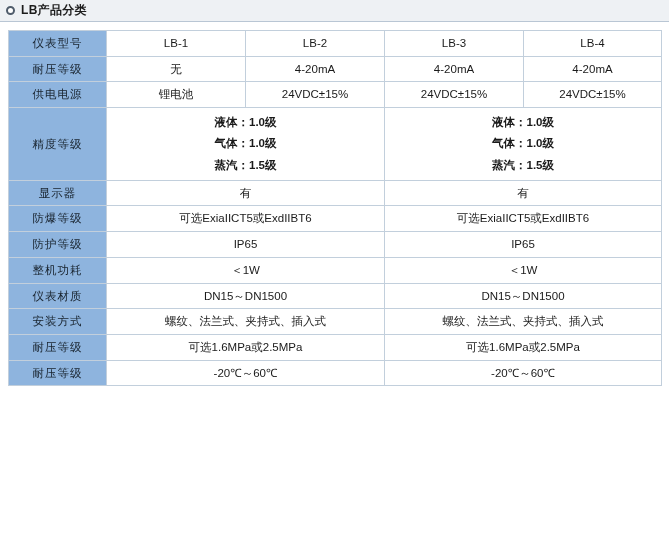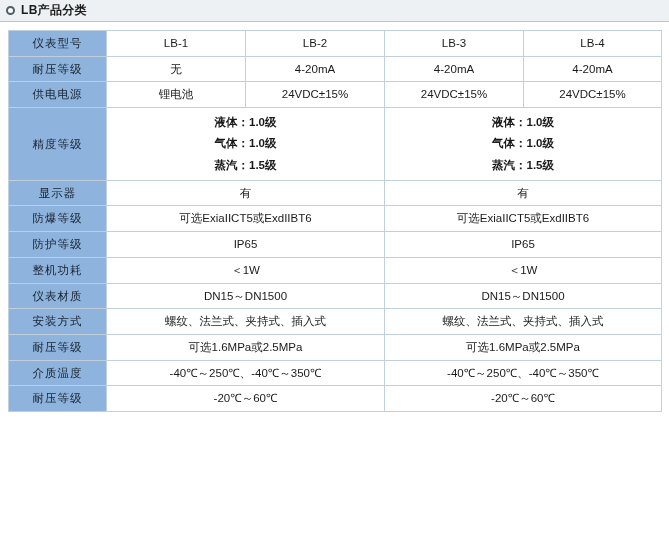--- a/index.html
+++ b/index.html
@@ -164,25 +164,20 @@
             <td class="rowhead">安装方式</td>
             <td colspan="2">螺纹、法兰式、夹持式、插入式</td>
             <td colspan="2">螺纹、法兰式、夹持式、插入式</td>
           </tr>
           <tr>
             <td class="rowhead">耐压等级</td>
             <td colspan="2">可选1.6MPa或2.5MPa</td>
             <td colspan="2">可选1.6MPa或2.5MPa</td>
           </tr>
           <tr>
-            <td class="rowhead">介质温度</td>
-            <td colspan="2">-40℃～250℃、-40℃～350℃</td>
-            <td colspan="2">-40℃～250℃、-40℃～350℃</td>
-          </tr>
-          <tr>
             <td class="rowhead">耐压等级</td>
             <td colspan="2">-20℃～60℃</td>
             <td colspan="2">-20℃～60℃</td>
           </tr>
         </tbody>
     </table>
   </div>
 
 </div>
 

